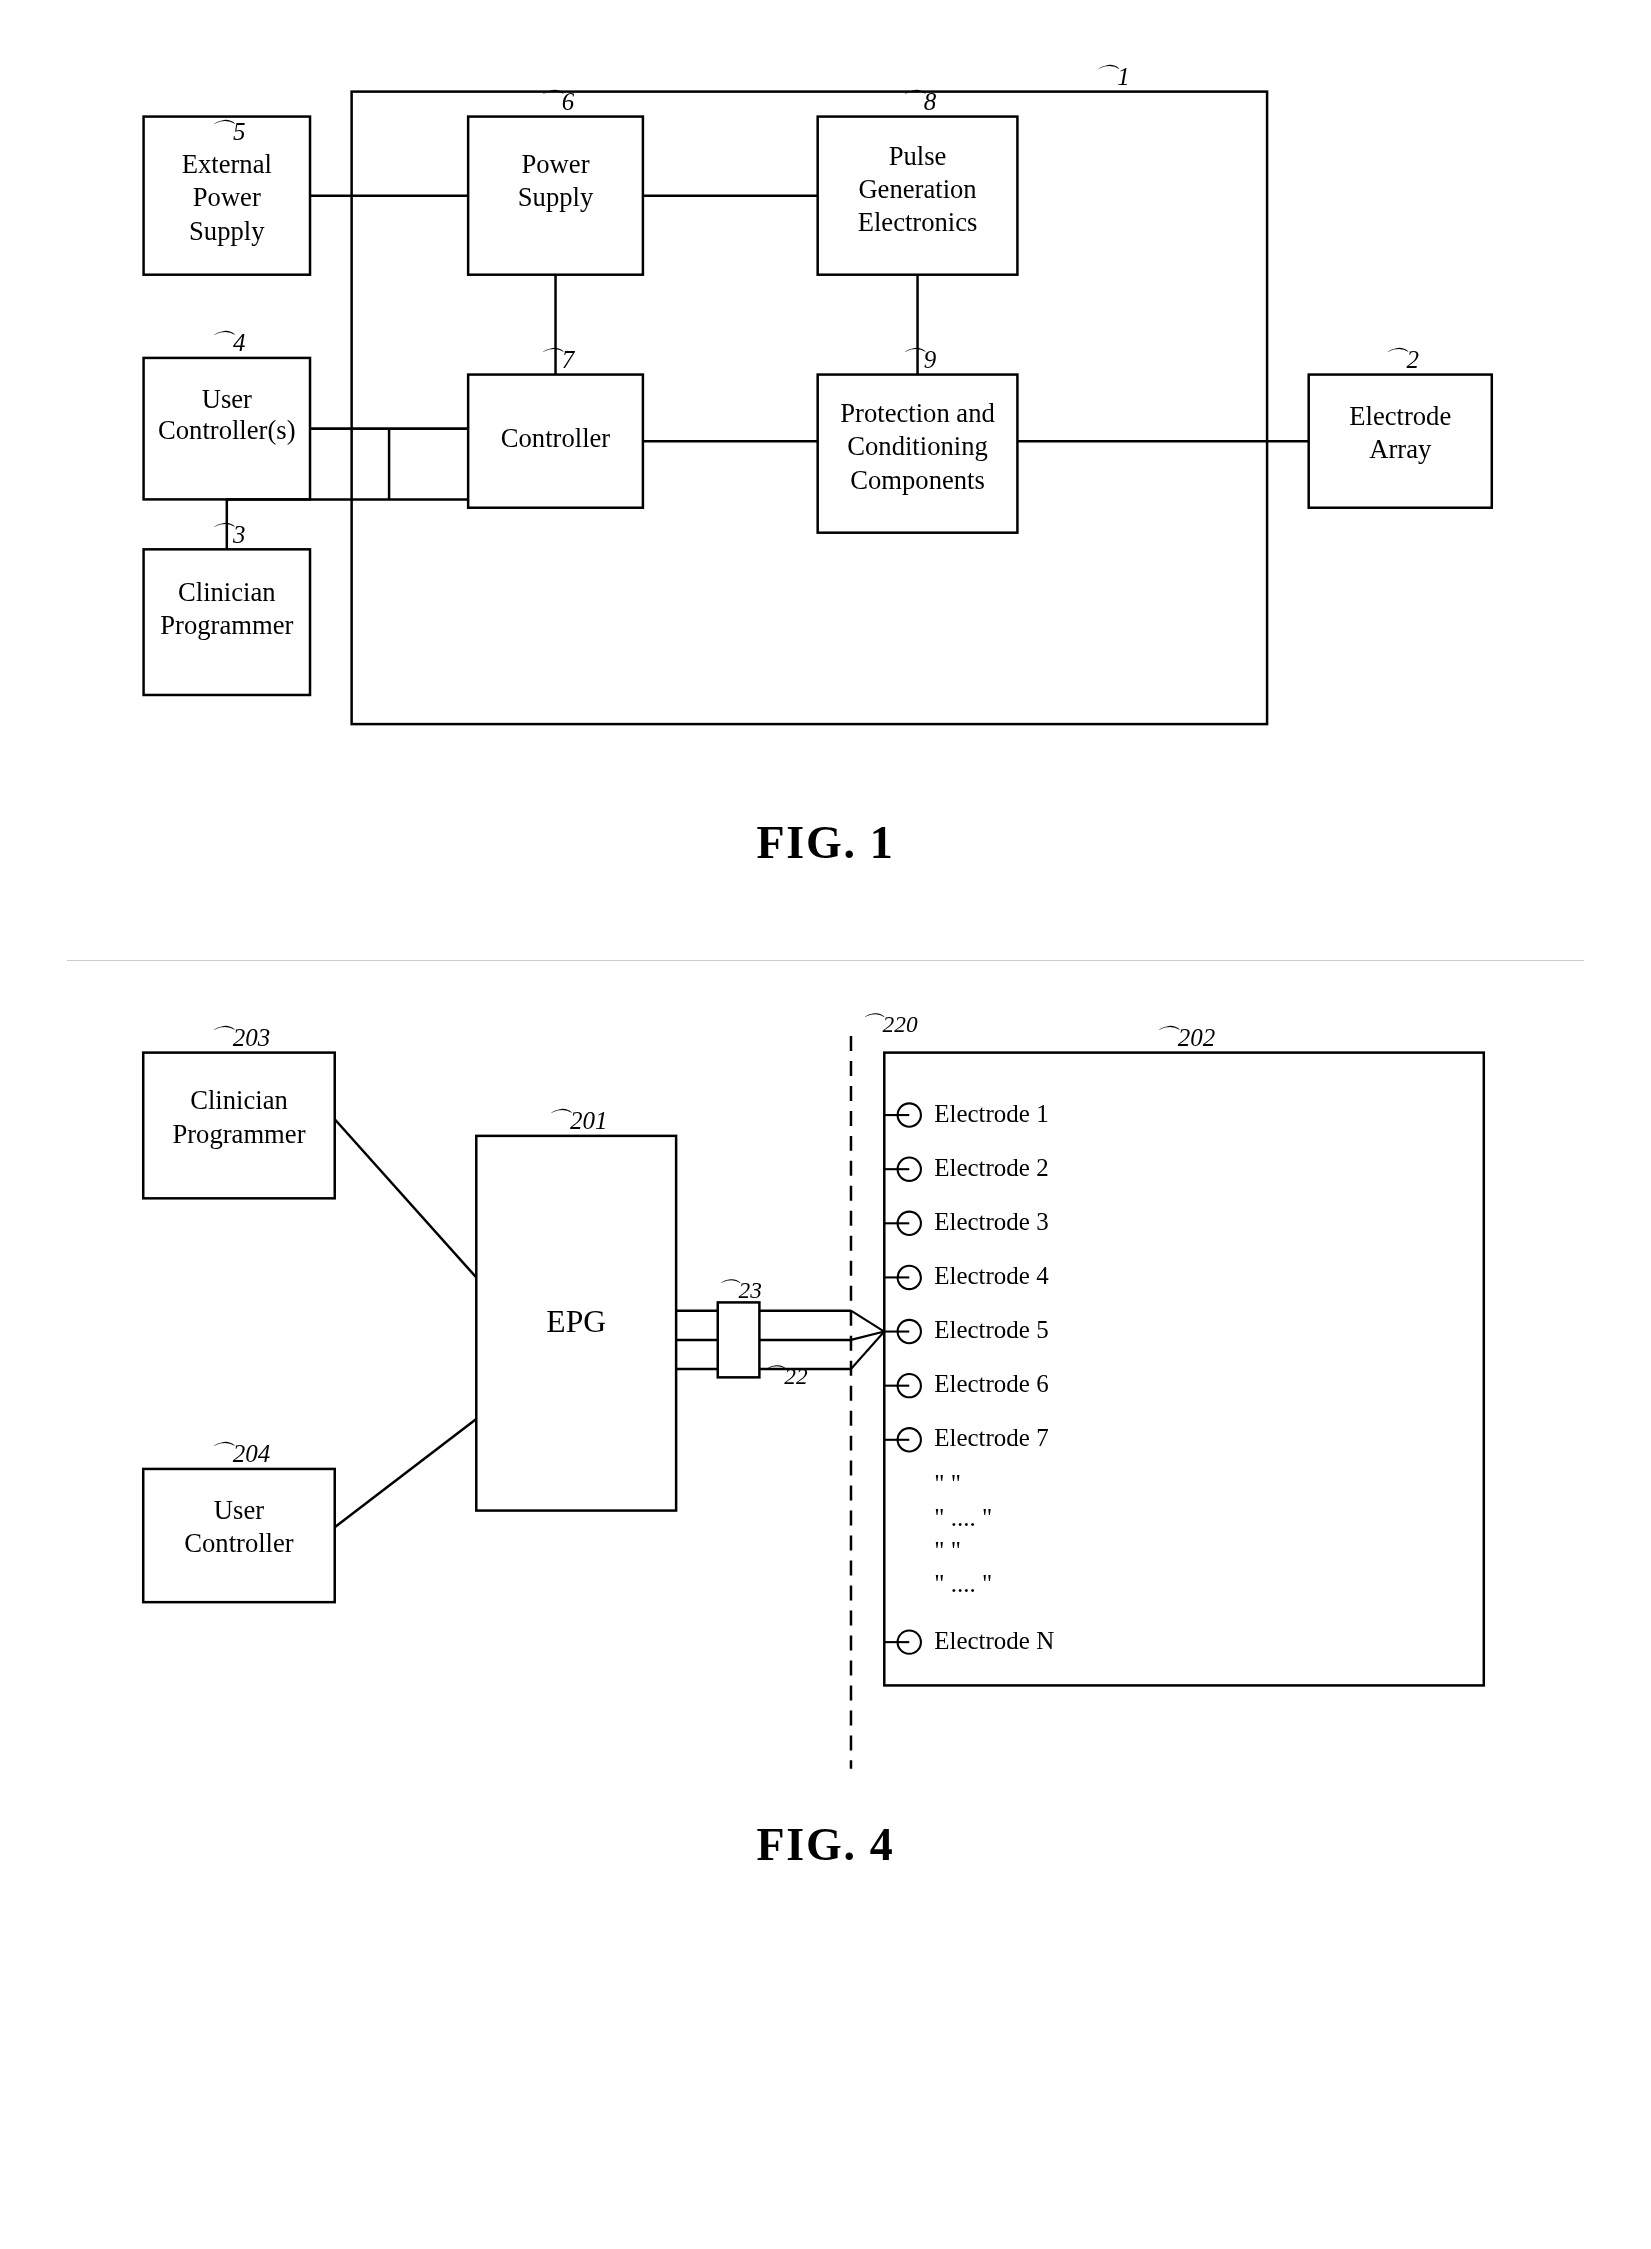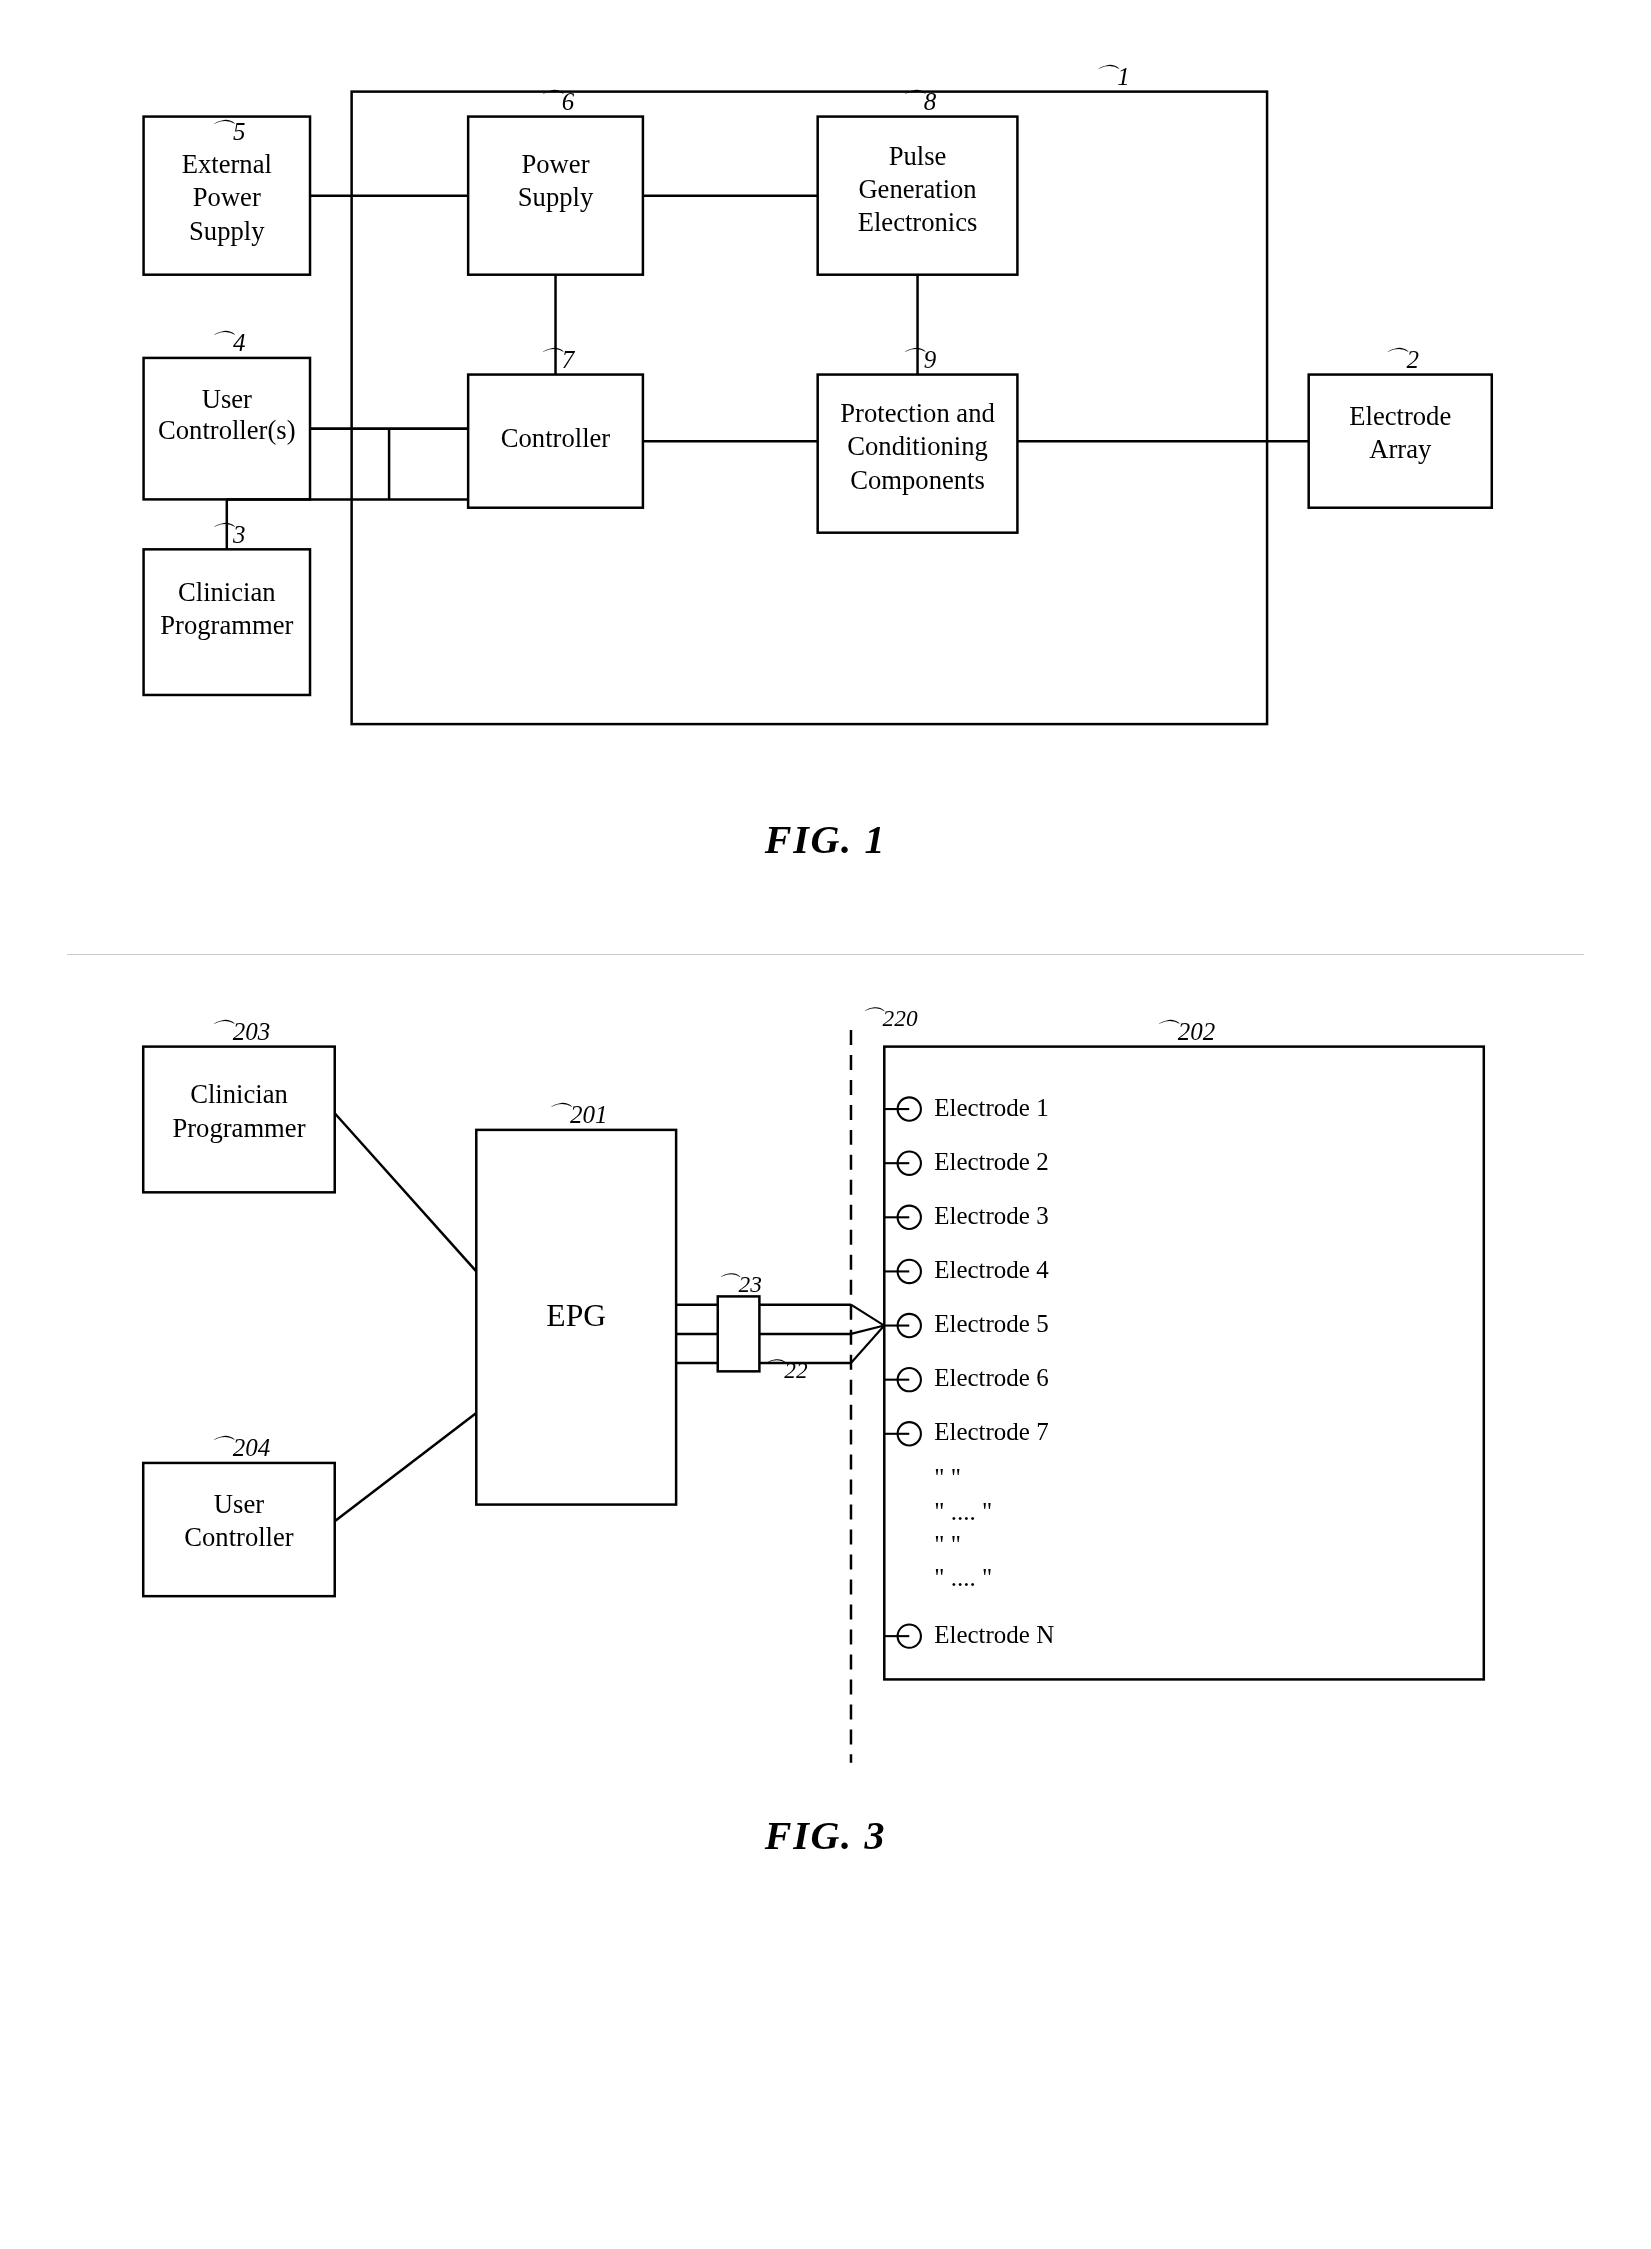--- a/index.html
+++ b/index.html
@@ -23,22 +23,21 @@
     
     .fig1-container {
       width: 100%;
       display: flex;
       flex-direction: column;
       align-items: center;
       margin-bottom: 33px;
     }
 
     .fig-title {
-      font-size: 40px;
-      font-style: italic;
+      font-size: 46px;
       font-weight: bold;
       margin-top: 16.7px;
       margin-bottom: 33px;
       letter-spacing: 1.7px;
     }
 
     
     .svg-diagram {
       width: 1416px;
     }
@@ -211,17 +210,17 @@
       <line x1="770" y1="460" x2="880" y2="460" stroke="#000" stroke-width="3"></line>
 
       <text x="800" y="478" text-anchor="middle" font-size="28" font-style="italic">⌒22</text>
 
       <line x1="880" y1="390" x2="920" y2="415" stroke="#000" stroke-width="2.5"></line>
       <line x1="880" y1="425" x2="920" y2="415" stroke="#000" stroke-width="2.5"></line>
       <line x1="880" y1="460" x2="920" y2="415" stroke="#000" stroke-width="2.5"></line>
 
     </svg>
 
-    <div class="fig-title">FIG. 3</div>
+    <div class="fig-title">FIG. 4</div>
   </div>
 
 </div>
 
 
 </body></html>

